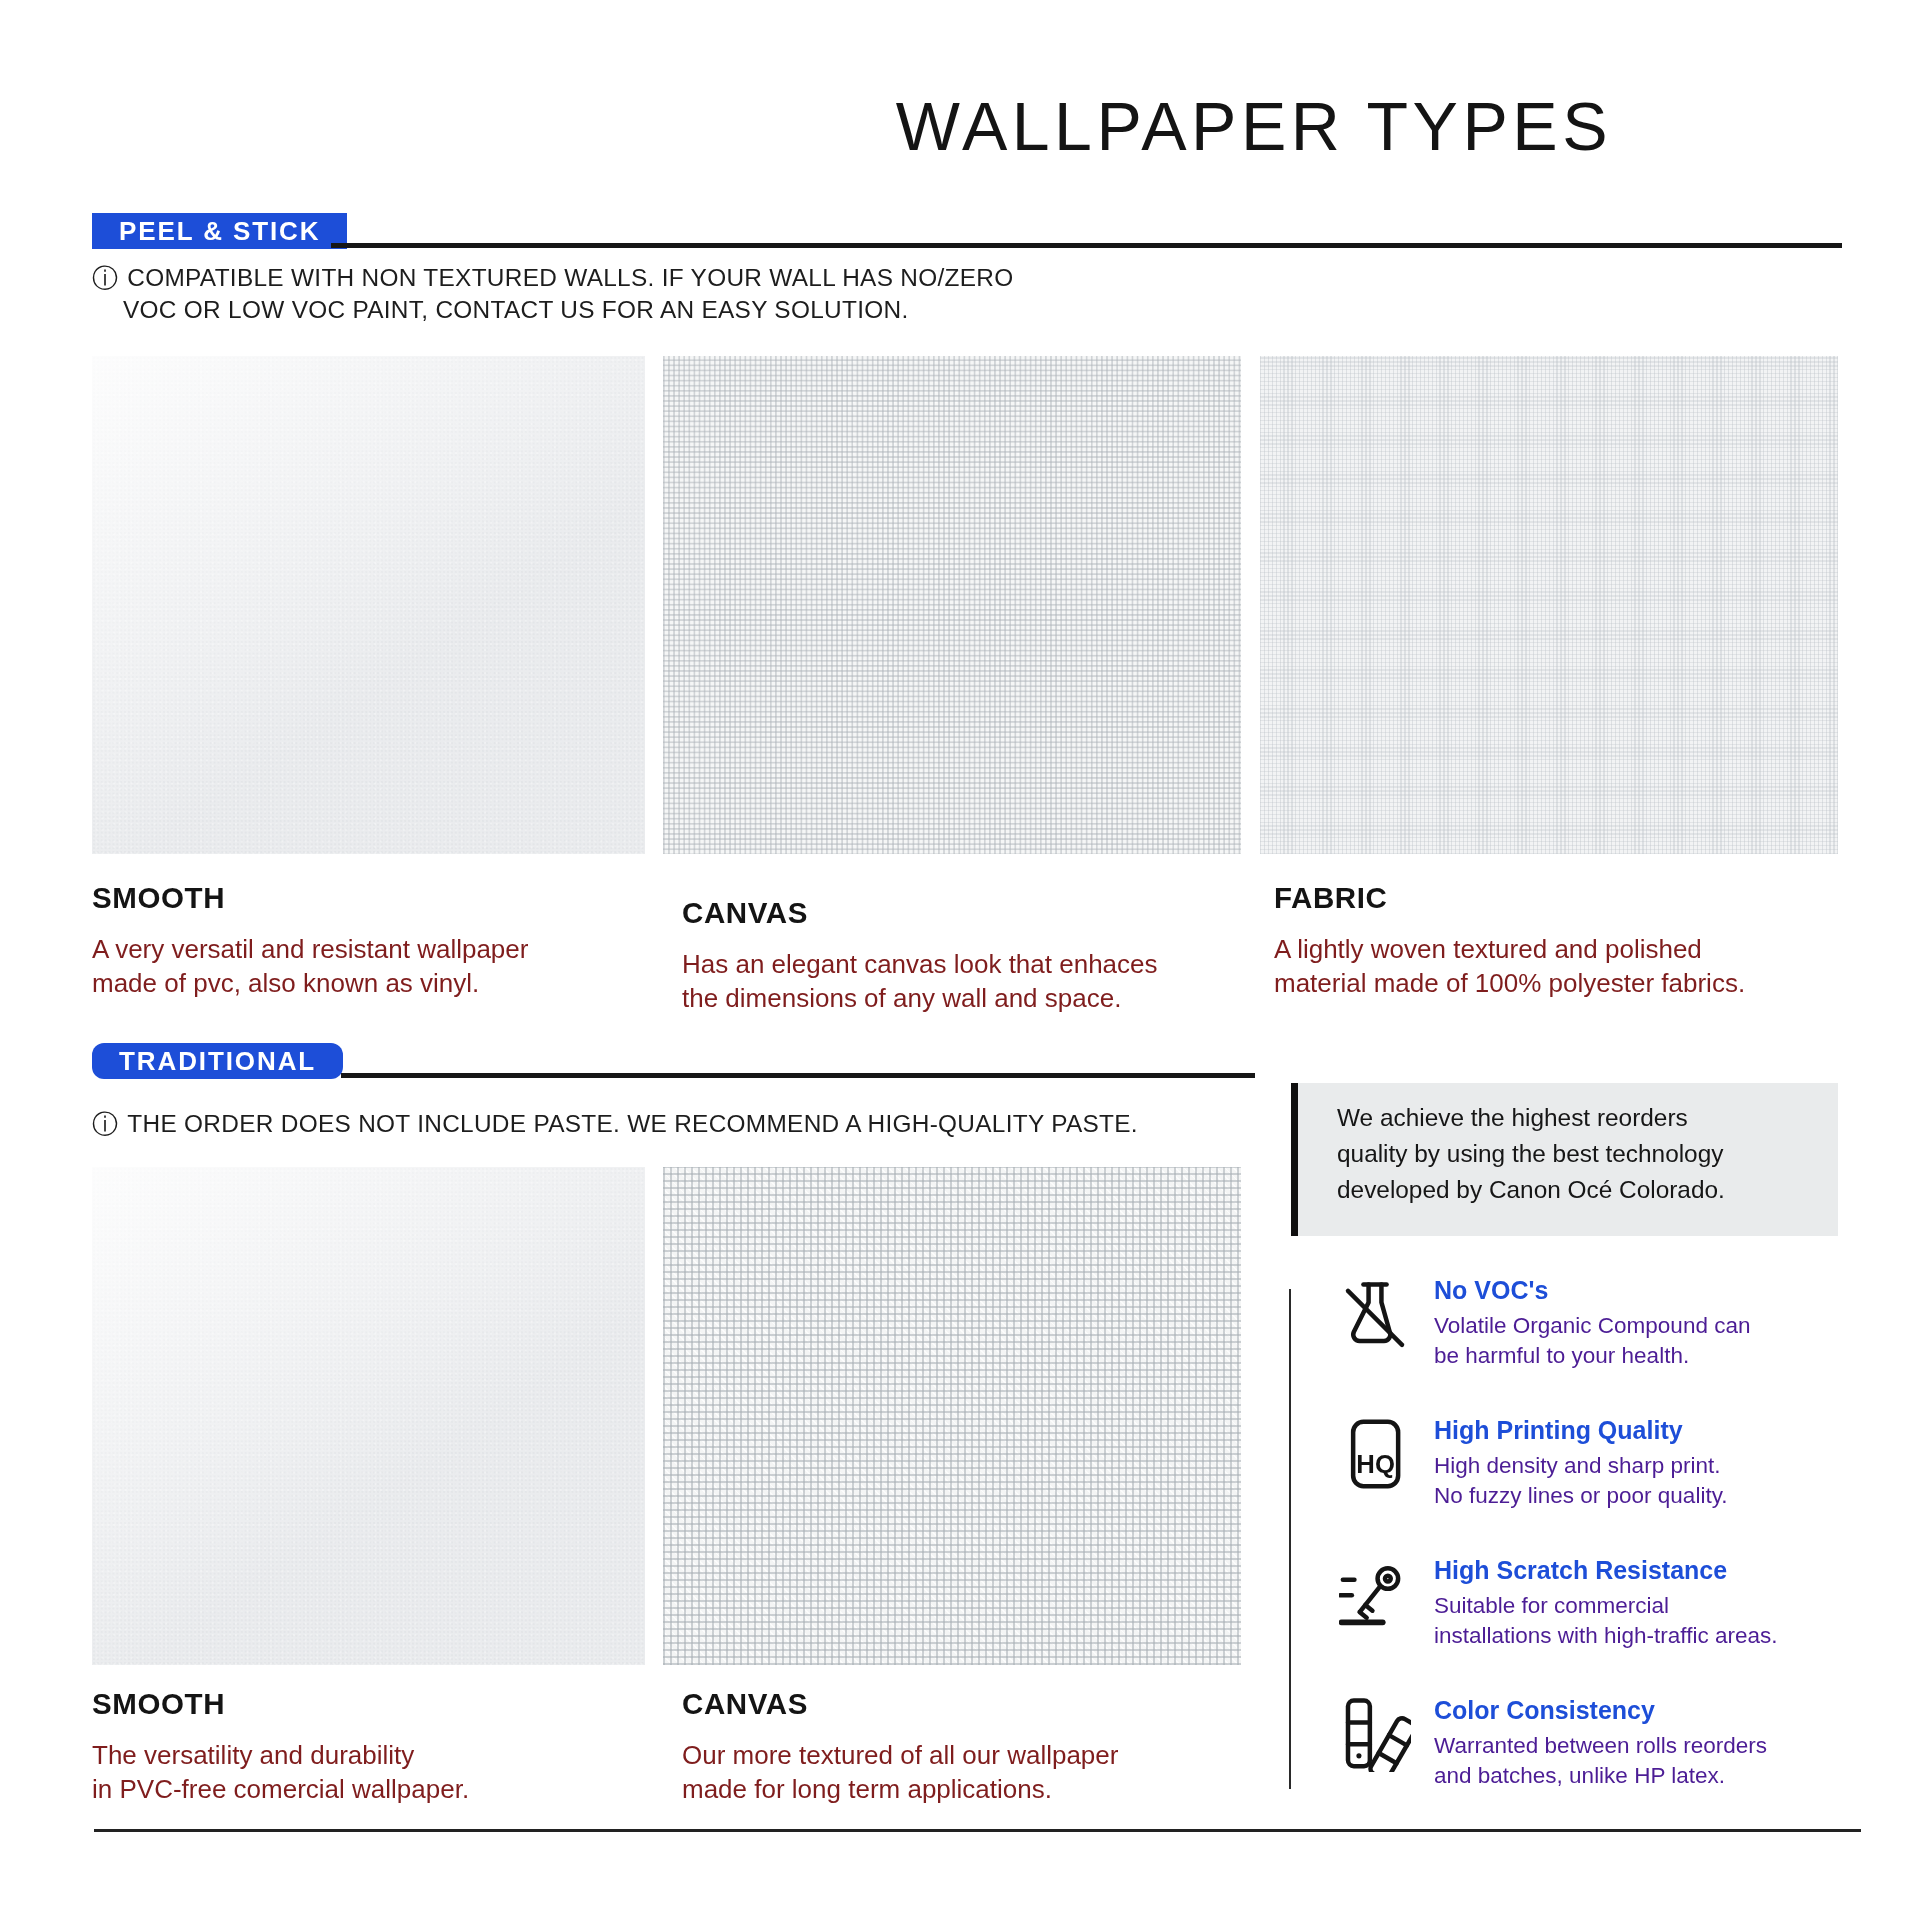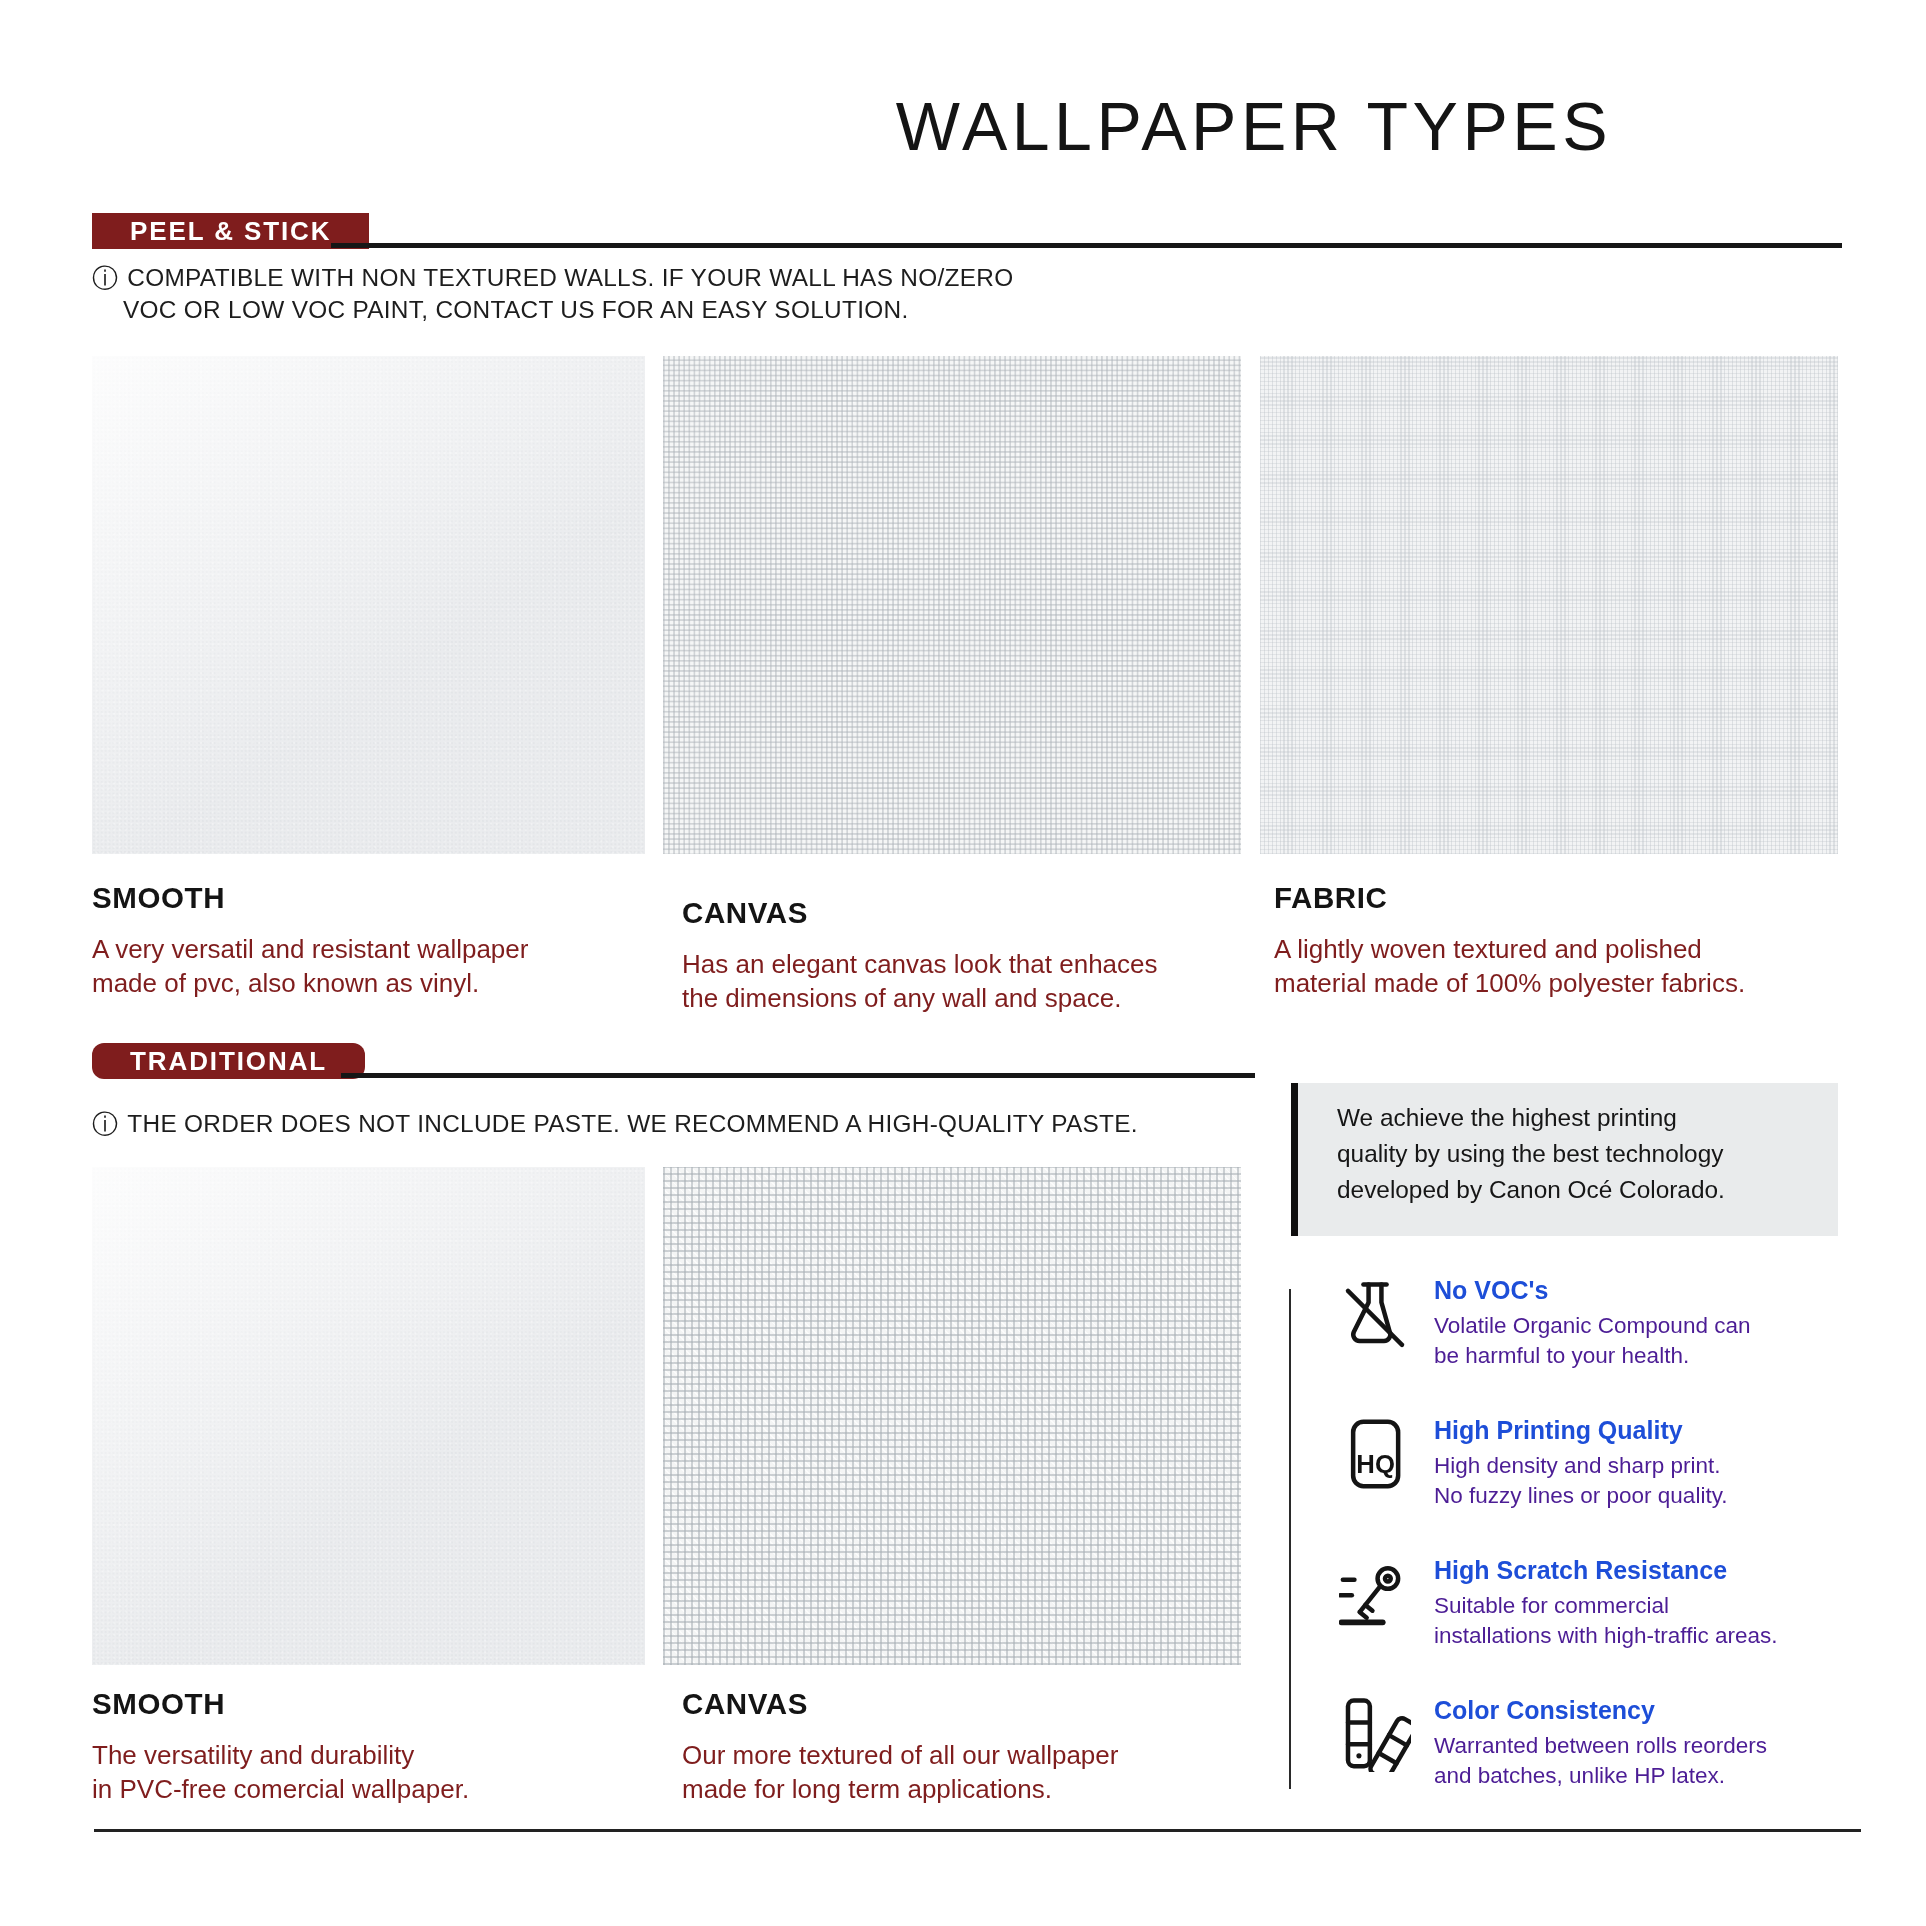--- a/index.html
+++ b/index.html
@@ -2,21 +2,21 @@
 <html style="font-size:10.3px"><head>
 <meta charset="utf-8">
 <style>
   html,body{margin:0;padding:0;background:#ffffff;}
   .page{position:relative;width:1926px;height:1926px;background:#ffffff;overflow:hidden;
         font-family:"Liberation Sans",sans-serif;color:#161616;}
 
   .title{position:absolute;left:0;top:87px;width:1612px;text-align:right;
          font-size:68px;font-weight:300;letter-spacing:4.5px;color:#141414;}
 
-  .badge{position:absolute;height:36px;line-height:36px;padding:0 38px;background:#7f1d1d;
+  .badge{position:absolute;height:36px;line-height:36px;padding:0 27px;background:#1d4ed8;
          color:#ffffff;font-size:26px;font-weight:600;letter-spacing:1.9px;}
   .rule{position:absolute;background:#161616;height:4.5px;}
 
   .note{position:absolute;font-size:24.4px;line-height:32px;letter-spacing:0.3px;color:#1d1d1d;}
   .note-row{display:flex;align-items:flex-start;}
   .note-icon{font-size:26px;margin-right:9px;line-height:32px;}
   .note-indent{display:inline-block;width:31px;}
 
   .swatch{position:absolute;}
   .tex-smooth{
@@ -124,21 +124,21 @@
     <p class="type-desc">The versatility and durability</p>
     <p class="type-desc">in PVC-free comercial wallpaper.</p>
   </div>
   <div class="type-text" style="left:682px;top:1687px;">
     <div class="type-head">CANVAS</div>
     <p class="type-desc">Our more textured of all our wallpaper</p>
     <p class="type-desc">made for long term applications.</p>
   </div>
 
   <div class="graybox">
-    <div>We achieve the highest printing</div>
+    <div>We achieve the highest reorders</div>
     <div>quality by using the best technology</div>
     <div>developed by Canon Océ Colorado.</div>
   </div>
 
   <div class="vline"></div>
 
   <div class="feature" style="top:1276px;">
     <svg class="icon ficon" viewBox="0 0 112 112">
       <path d="M38 10 h36"></path>
       <path d="M46 10 v28 L23 84 a10 10 0 0 0 9 14 h38 a10 10 0 0 0 9 -14 L66 38 V10"></path>

